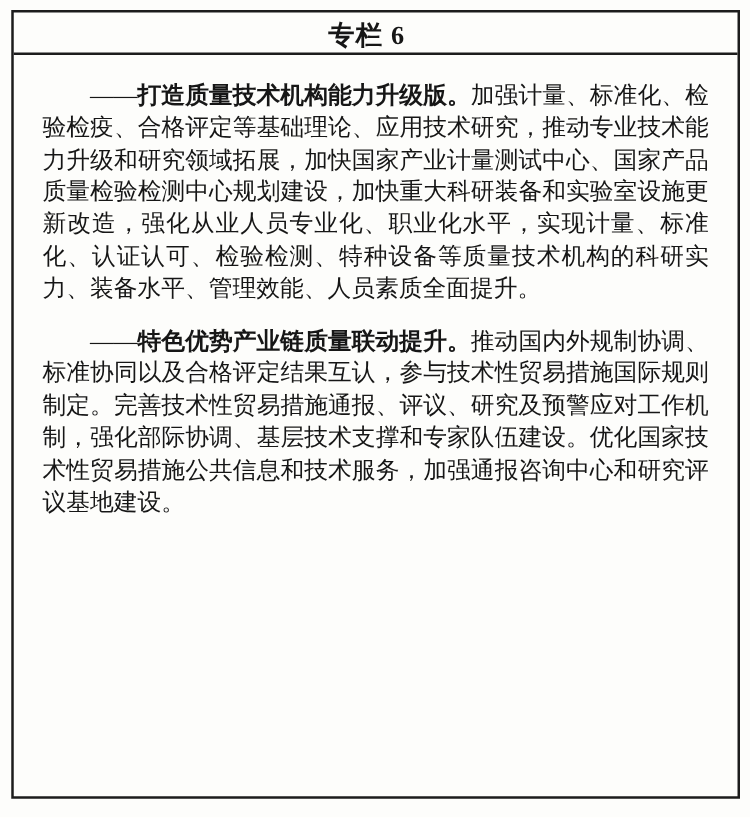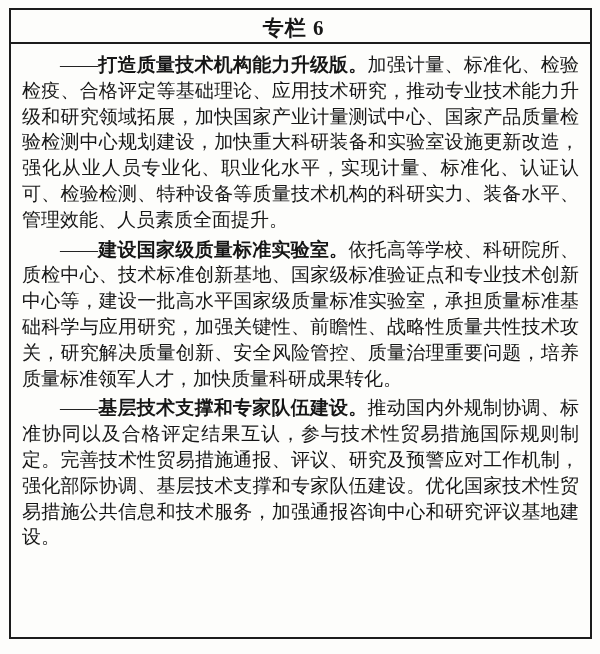--- a/index.html
+++ b/index.html
@@ -41,21 +41,21 @@
     margin-right: 14px;
   }
   .column-body {
     padding: 4px 7px 0 7px;
     font-size: 19px;
     line-height: 25.8px;
     text-align: justify;
     text-justify: inter-character;
   }
   .para {
-    margin: 4px;
+    margin: 16px;
     text-indent: 2em;
   }
   .para .lead {
     font-weight: bold;
   }
   .para .dash {
     font-weight: normal;
     letter-spacing: 0;
   }
 </style>
@@ -66,20 +66,19 @@
   <div class="column-box">
 
     <div class="column-header">
       <span class="title-prefix">专栏 6</span>
     </div>
 
     <div class="column-body">
 
       <p class="para"><span class="dash">——</span><span class="lead">打造质量技术机构能力升级版。</span><span class="text">加强计量、标准化、检验检疫、合格评定等基础理论、应用技术研究，推动专业技术能力升级和研究领域拓展，加快国家产业计量测试中心、国家产品质量检验检测中心规划建设，加快重大科研装备和实验室设施更新改造，强化从业人员专业化、职业化水平，实现计量、标准化、认证认可、检验检测、特种设备等质量技术机构的科研实力、装备水平、管理效能、人员素质全面提升。</span></p>
 
-      <p class="para"><span class="dash">——</span><span class="lead">建设国家级质量标准实验室。</span><span class="text">依托高等学校、科研院所、质检中心、技术标准创新基地、国家级标准验证点和专业技术创新中心等，建设一批高水平国家级质量标准实验室，承担质量标准基础科学与应用研究，加强关键性、前瞻性、战略性质量共性技术攻关，研究解决质量创新、安全风险管控、质量治理重要问题，培养质量标准领军人才，加快质量科研成果转化。</span></p>
 
 
-      <p class="para"><span class="dash">——</span><span class="lead">基层技术支撑和专家队伍建设。</span><span class="text">推动国内外规制协调、标准协同以及合格评定结果互认，参与技术性贸易措施国际规则制定。完善技术性贸易措施通报、评议、研究及预警应对工作机制，强化部际协调、基层技术支撑和专家队伍建设。优化国家技术性贸易措施公共信息和技术服务，加强通报咨询中心和研究评议基地建设。</span></p>
+      <p class="para"><span class="dash">——</span><span class="lead">特色优势产业链质量联动提升。</span><span class="text">推动国内外规制协调、标准协同以及合格评定结果互认，参与技术性贸易措施国际规则制定。完善技术性贸易措施通报、评议、研究及预警应对工作机制，强化部际协调、基层技术支撑和专家队伍建设。优化国家技术性贸易措施公共信息和技术服务，加强通报咨询中心和研究评议基地建设。</span></p>
 
     </div>
   </div>
 </div>
 
 </body></html>

